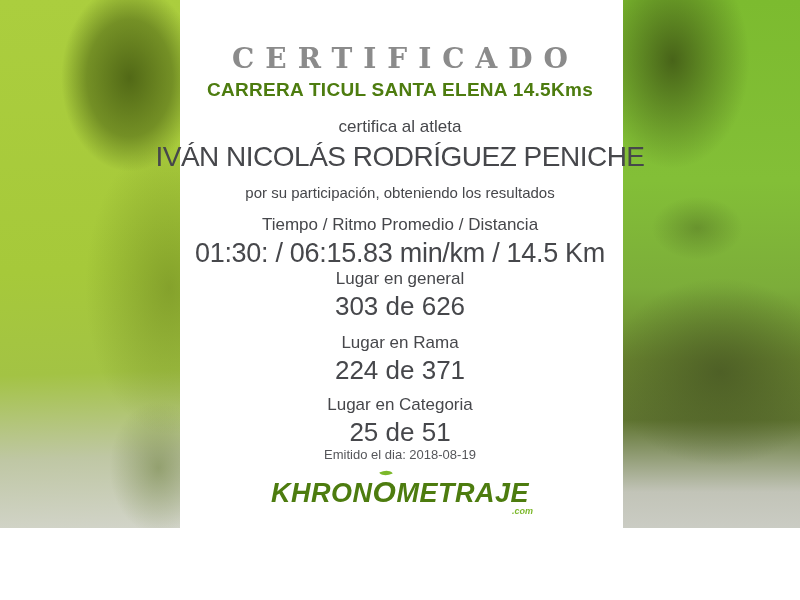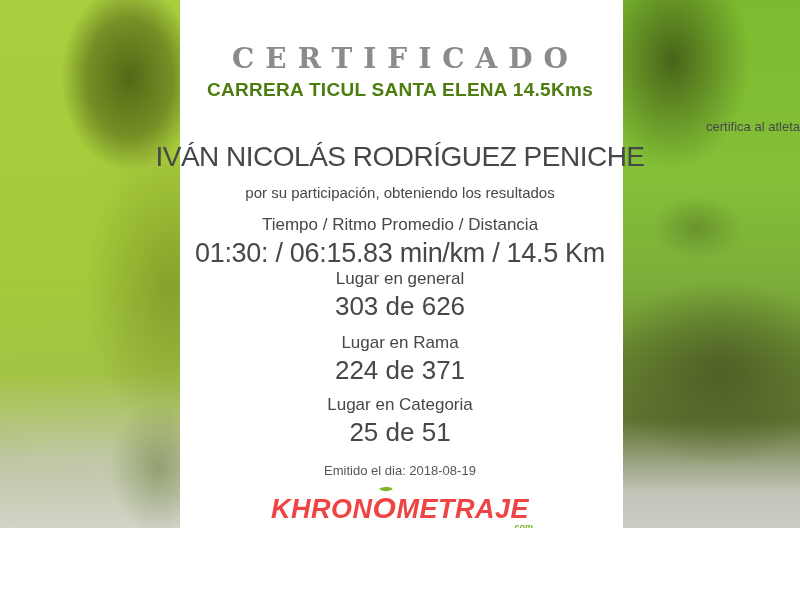--- a/index.html
+++ b/index.html
@@ -36,48 +36,48 @@
     text-align:center;color:#46474b;
   }
   .title{
     padding-top:44px;line-height:29px;
     font-family:"DejaVu Serif", serif;
     font-weight:700;font-size:28px;
     letter-spacing:11px;margin-right:-11px;
     color:#8b8b8b;
   }
   .subtitle{margin-top:6px;line-height:22px;font-size:19px;font-weight:700;color:#4d7c0f;letter-spacing:0.3px;}
-  .certify{margin-top:16px;line-height:20px;font-size:13px;text-align:right;}
+  .certify{margin-top:16px;line-height:20px;font-size:17px;}
   .athlete-name{margin-top:4px;line-height:32px;font-size:28px;letter-spacing:-0.5px;white-space:nowrap;}
   .participation{margin-top:10px;line-height:20px;font-size:15px;}
   .category{margin-top:14px;line-height:20px;font-size:17px;}
   .metrics-label{margin-top:12px;line-height:20px;font-size:17px;}
   .metrics-value{margin-top:2px;line-height:32px;font-size:27px;letter-spacing:-0.3px;white-space:nowrap;}
   .placement-label{line-height:20px;font-size:17px;}
   .placement-value{margin-top:2px;line-height:30px;font-size:26px;}
   .placement:nth-of-type(1){margin-top:10px;}
   .pl-mt12{margin-top:12px;}
   .pl-mt10{margin-top:10px;}
-  .issued{margin-top:16px;line-height:15px;font-size:13px;color:#55565a;}
+  .issued{line-height:15px;font-size:13px;color:#55565a;}
   
   .logo{margin-top:14px;display:inline-block;position:relative;}
   .logo-text{
     font-style:italic;font-weight:700;font-size:27px;line-height:32px;
-    letter-spacing:0.5px;color:#ef4444;white-space:nowrap;
+    letter-spacing:0.5px;color:#4d7c0f;white-space:nowrap;
   }
   .logo-o{position:relative;display:inline-block;font-size:30px;}
   .leaf{
     position:absolute;top:-6px;left:7px;
     width:12px;height:6px;background:#7cb82a;
     border-radius:0 100% 0 100%;
     transform:rotate(-22deg);
   }
   .logo-tld{
     position:absolute;right:-4px;bottom:-7px;
-    font-size:9px;font-weight:700;color:#7cb82a;text-align:center;
+    font-size:9px;font-style:italic;font-weight:700;color:#7cb82a;text-align:center;
   }
 </style>
 </head>
 <body>
 
 <div class="page">
 
   <div class="photo photo-left"></div>
   <div class="photo photo-right"></div>
 

